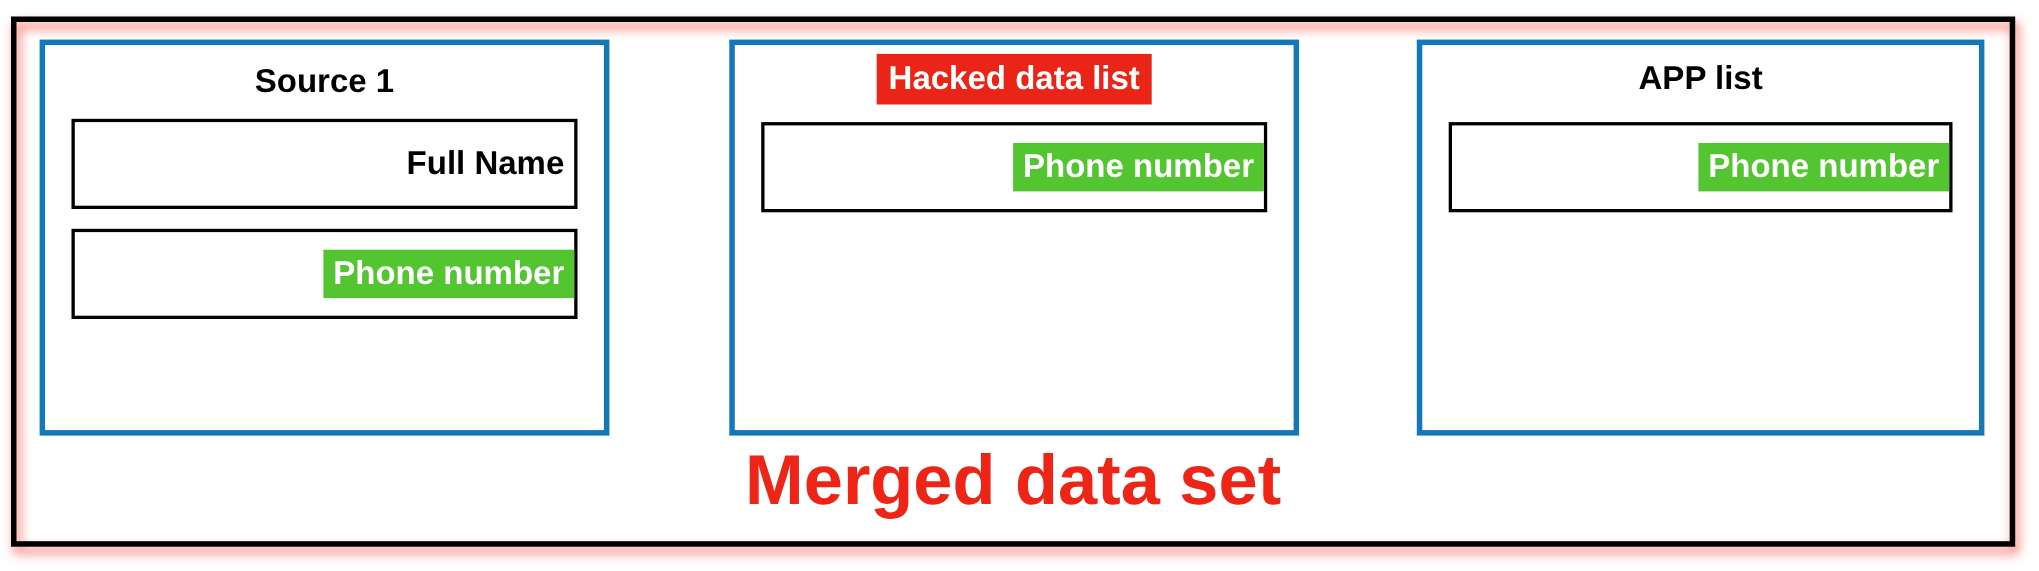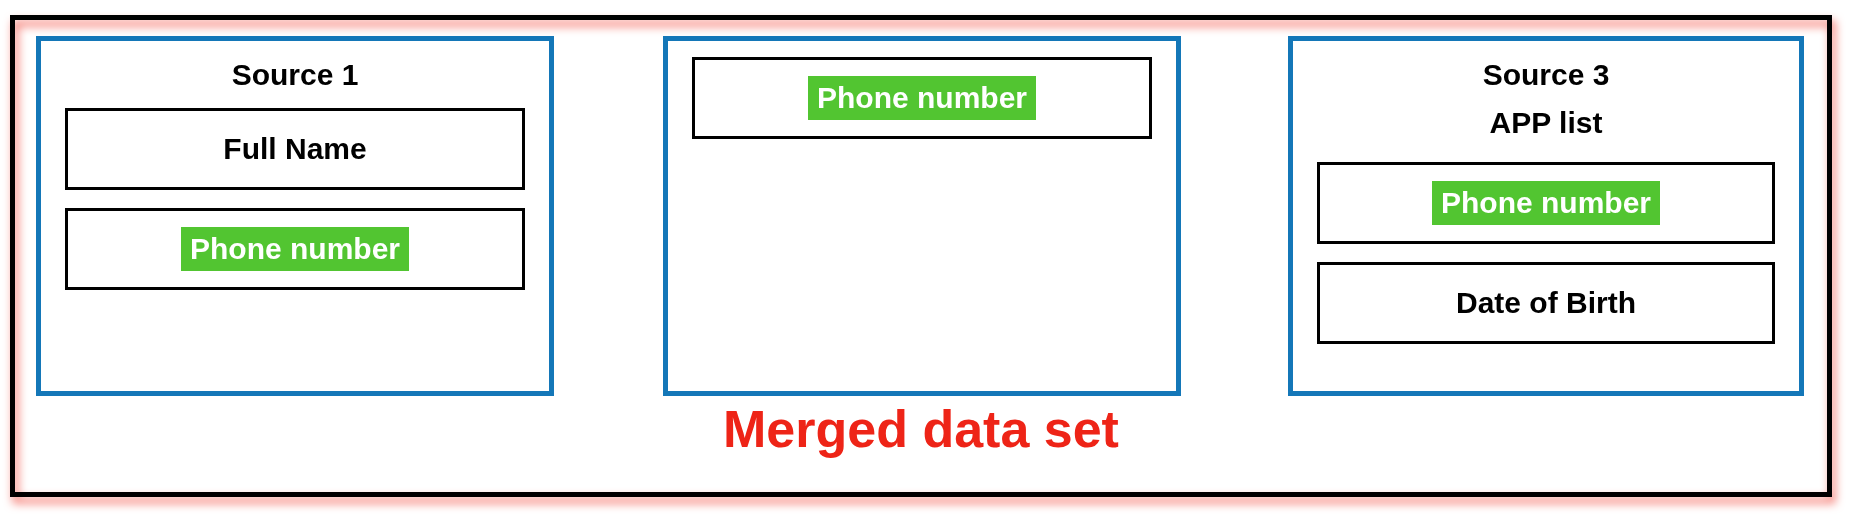--- a/index.html
+++ b/index.html
@@ -56,69 +56,68 @@
     background: var(--alert-red, #ea2517);
     color: #fff;
     padding: 0 11px;
   }
   .field-row {
     height: 82px;
     border: 3px solid #000;
     background: #fff;
     display: flex;
     align-items: center;
-    justify-content: center;
+    justify-content: flex-end;
     font-size: 30px;
     font-weight: bold;
     color: #000;
   }
   .field-row.row-1 { margin-top: 16px; }
   .field-row.row-2 { margin-top: 18px; }
   .field-label { display: inline-block; padding: 5px 9px; }
   .field-label.highlight-green {
     background: var(--highlight-green, #52c531);
     color: #fff;
   }
   .merged-title {
     position: absolute;
     left: 10px; top: 399px;
     width: 1822px;
     text-align: center;
-    font-size: 52px;
+    font-size: 64px;
     font-weight: bold;
     color: var(--merged-red, #ee2417);
   }
 </style>
 </head>
 <body>
 
 <div class="frame"></div>
 
 <div class="source-box" id="source-box-1">
   <div class="src-title">Source 1</div>
   <div class="field-row row-1">
     <span class="field-label">Full Name</span>
   </div>
   <div class="field-row row-2">
     <span class="field-label highlight-green">Phone number</span>
   </div>
 </div>
 
 <div class="source-box" id="source-box-2">
+  <div class="src-subtitle">
+    <span class="subtitle-text alert">Hacked data list</span>
+  </div>
   <div class="field-row row-1">
     <span class="field-label highlight-green">Phone number</span>
   </div>
 </div>
 
 <div class="source-box" id="source-box-3">
-  <div class="src-title">Source 3</div>
   <div class="src-subtitle">
     <span class="subtitle-text">APP list</span>
   </div>
   <div class="field-row row-1">
     <span class="field-label highlight-green">Phone number</span>
   </div>
-  <div class="field-row row-2">
-    <span class="field-label">Date of Birth</span>
-  </div>
 </div>
 
 <div class="merged-title">Merged data set</div>
 
 </body></html>

